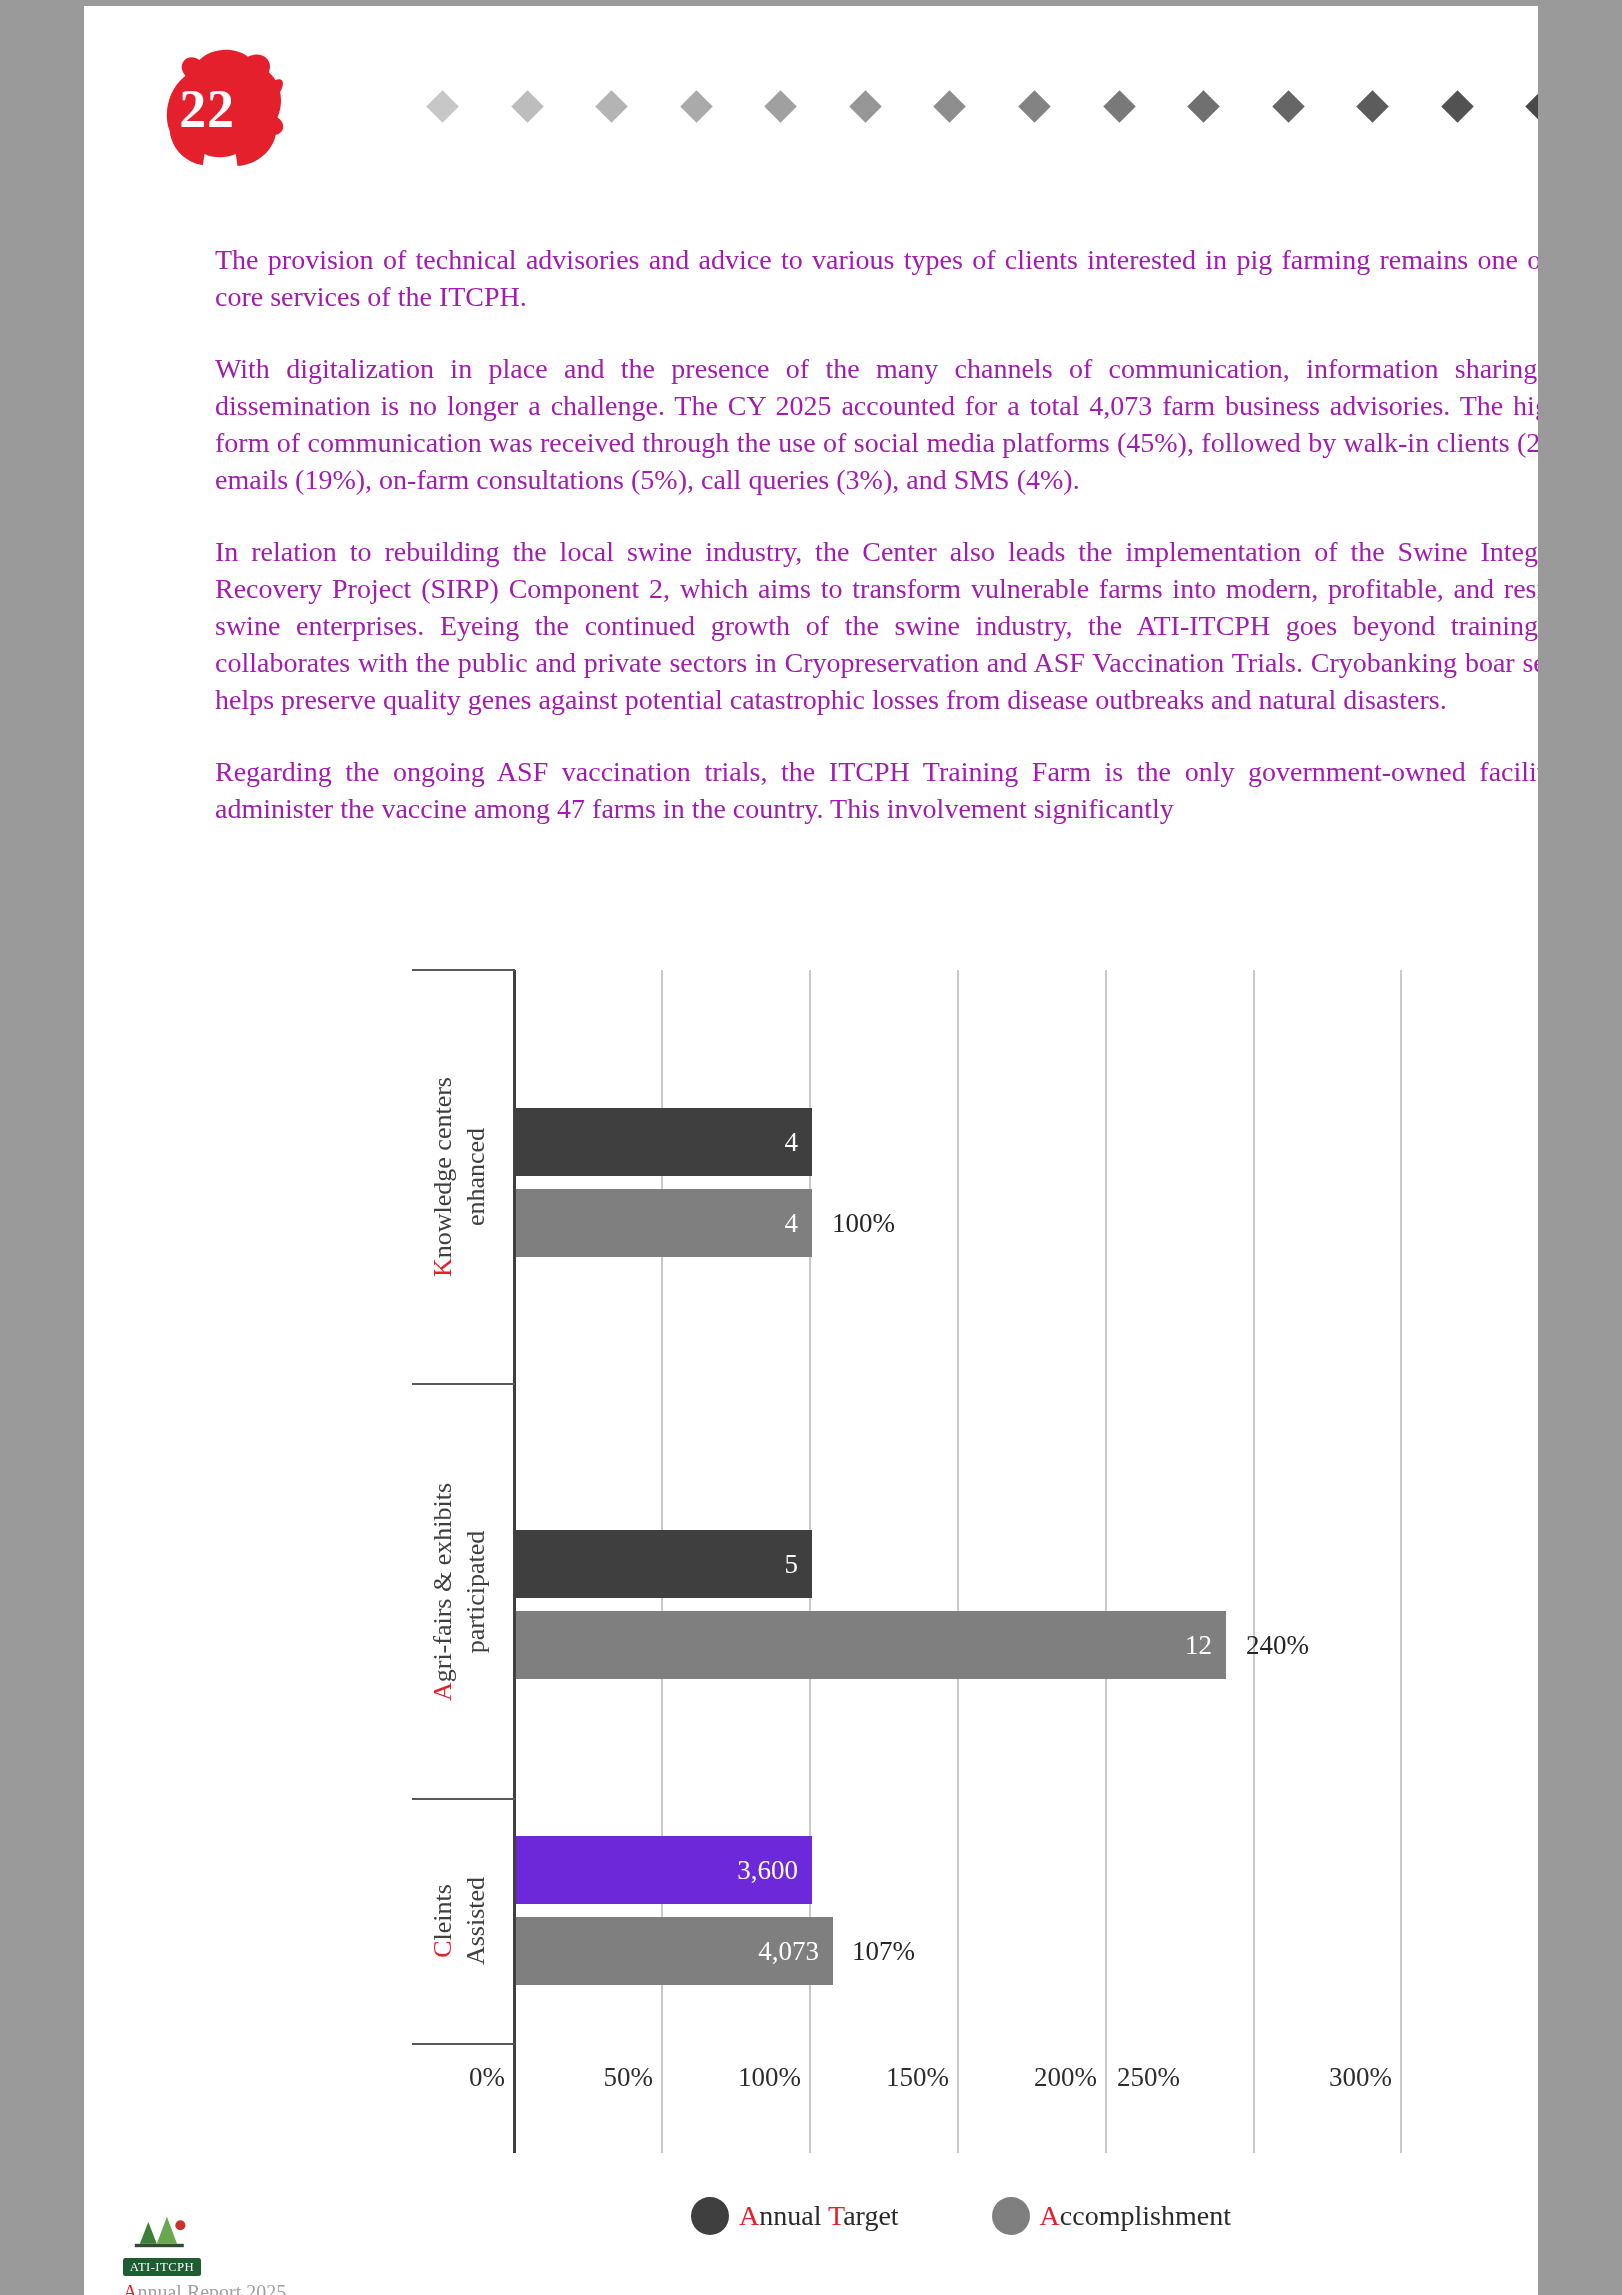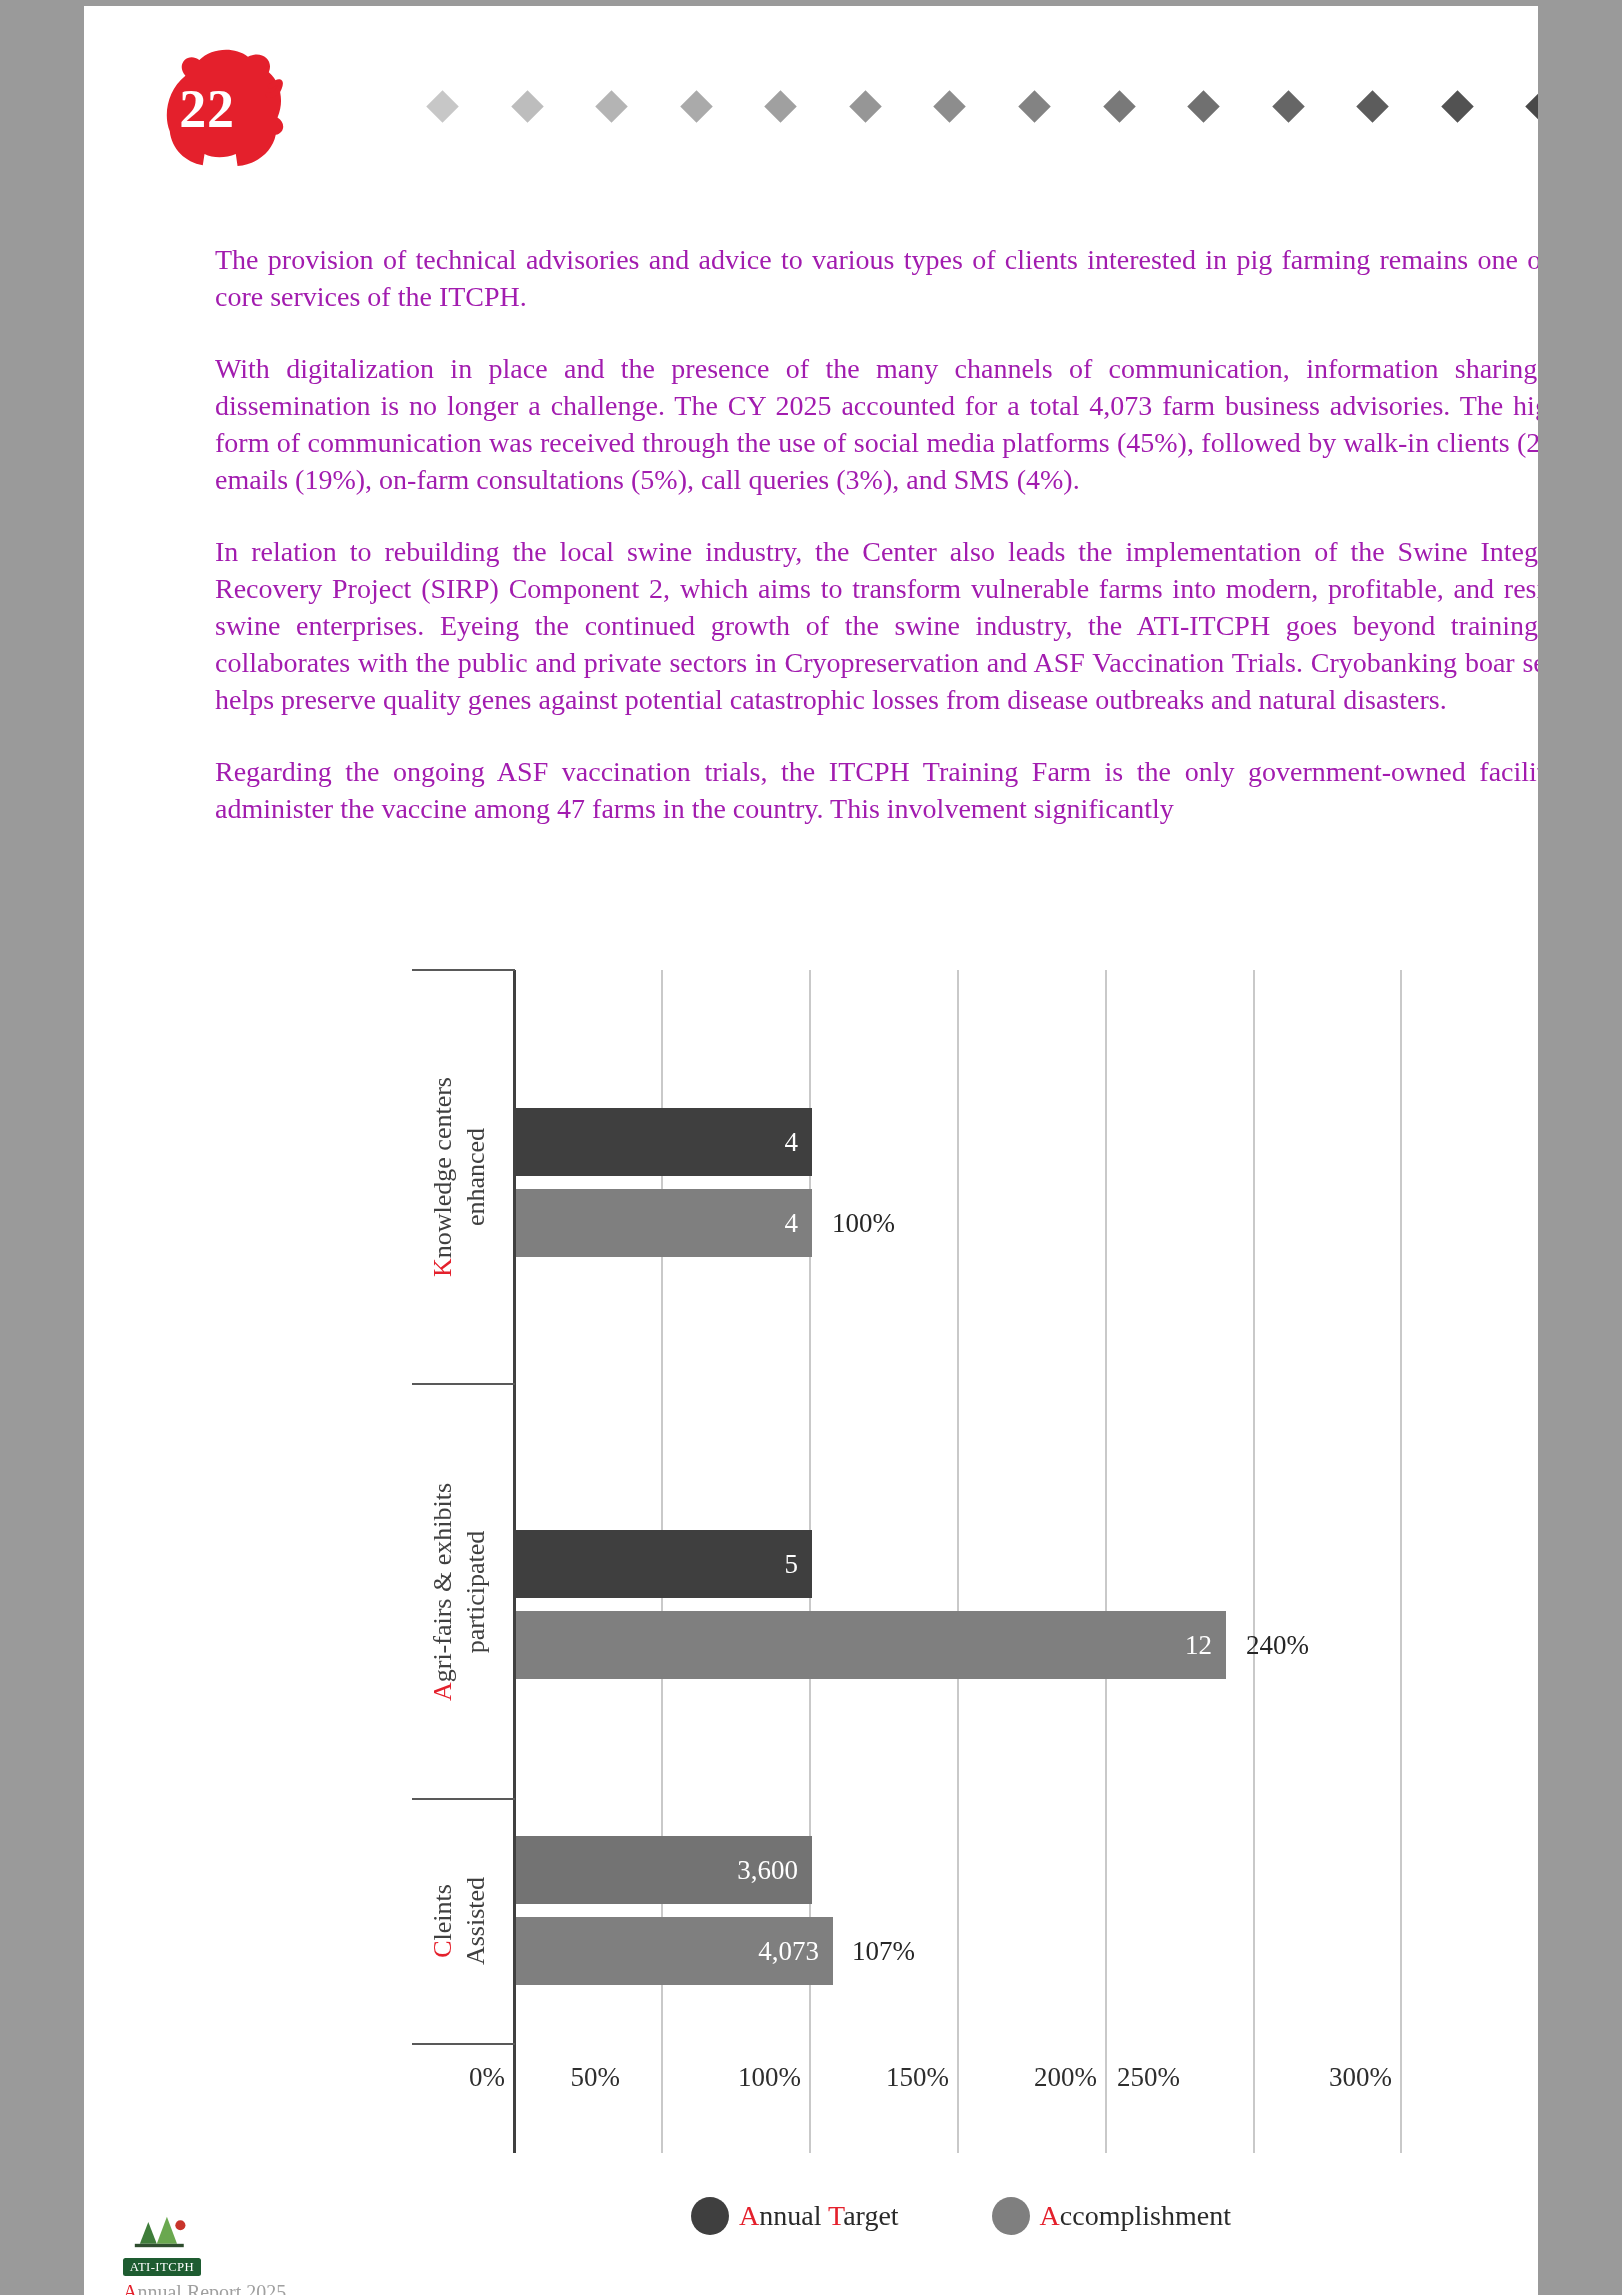--- a/index.html
+++ b/index.html
@@ -117,26 +117,26 @@
         <div class="gridline" style="left: 444px;"></div>
         <div class="gridline" style="left: 592px;"></div>
         <div class="gridline" style="left: 740px;"></div>
         <div class="gridline" style="left: 887px;"></div>
         <div class="bar" style="top: 138px; width: 296px; background: rgb(63, 63, 63);">4</div>
         <div class="bar" style="top: 219px; width: 296px; background: rgb(127, 127, 127);">4</div>
         <div class="pct" style="top: 219px; left: 319px;">100%</div>
         <div class="bar" style="top: 560px; width: 296px; background: rgb(63, 63, 63);">5</div>
         <div class="bar" style="top: 641px; width: 710px; background: rgb(127, 127, 127);">12</div>
         <div class="pct" style="top: 641px; left: 733px;">240%</div>
-        <div class="bar" style="top: 866px; width: 296px; background: #737373;">3,600</div>
+        <div class="bar" style="top: 866px; width: 296px; background: #6d28d9;">3,600</div>
         <div class="bar" style="top: 947px; width: 317px; background: rgb(127, 127, 127);">4,073</div>
         <div class="pct" style="top: 947px; left: 339px;">107%</div>
       </div>
   <div class="xlab" style="left: 421px;">0%</div>
-      <div class="xlab" style="left: 536px;">50%</div>
+      <div class="xlab" style="left: 569px;">50%</div>
       <div class="xlab" style="left: 717px;">100%</div>
       <div class="xlab" style="left: 865px;">150%</div>
       <div class="xlab" style="left: 1013px;">200%</div>
       <div class="xlab" style="left: 1096px;">250%</div>
       <div class="xlab" style="left: 1308px;">300%</div>
       <div class="cat-tick" style="top: -0.8px;"></div>
       <div class="cat-tick" style="top: 413px;"></div>
       <div class="cat-tick" style="top: 828px;"></div>
       <div class="cat-tick" style="top: 1073px;"></div>
       <div class="cat" style="top: 0px; height: 414px;">

